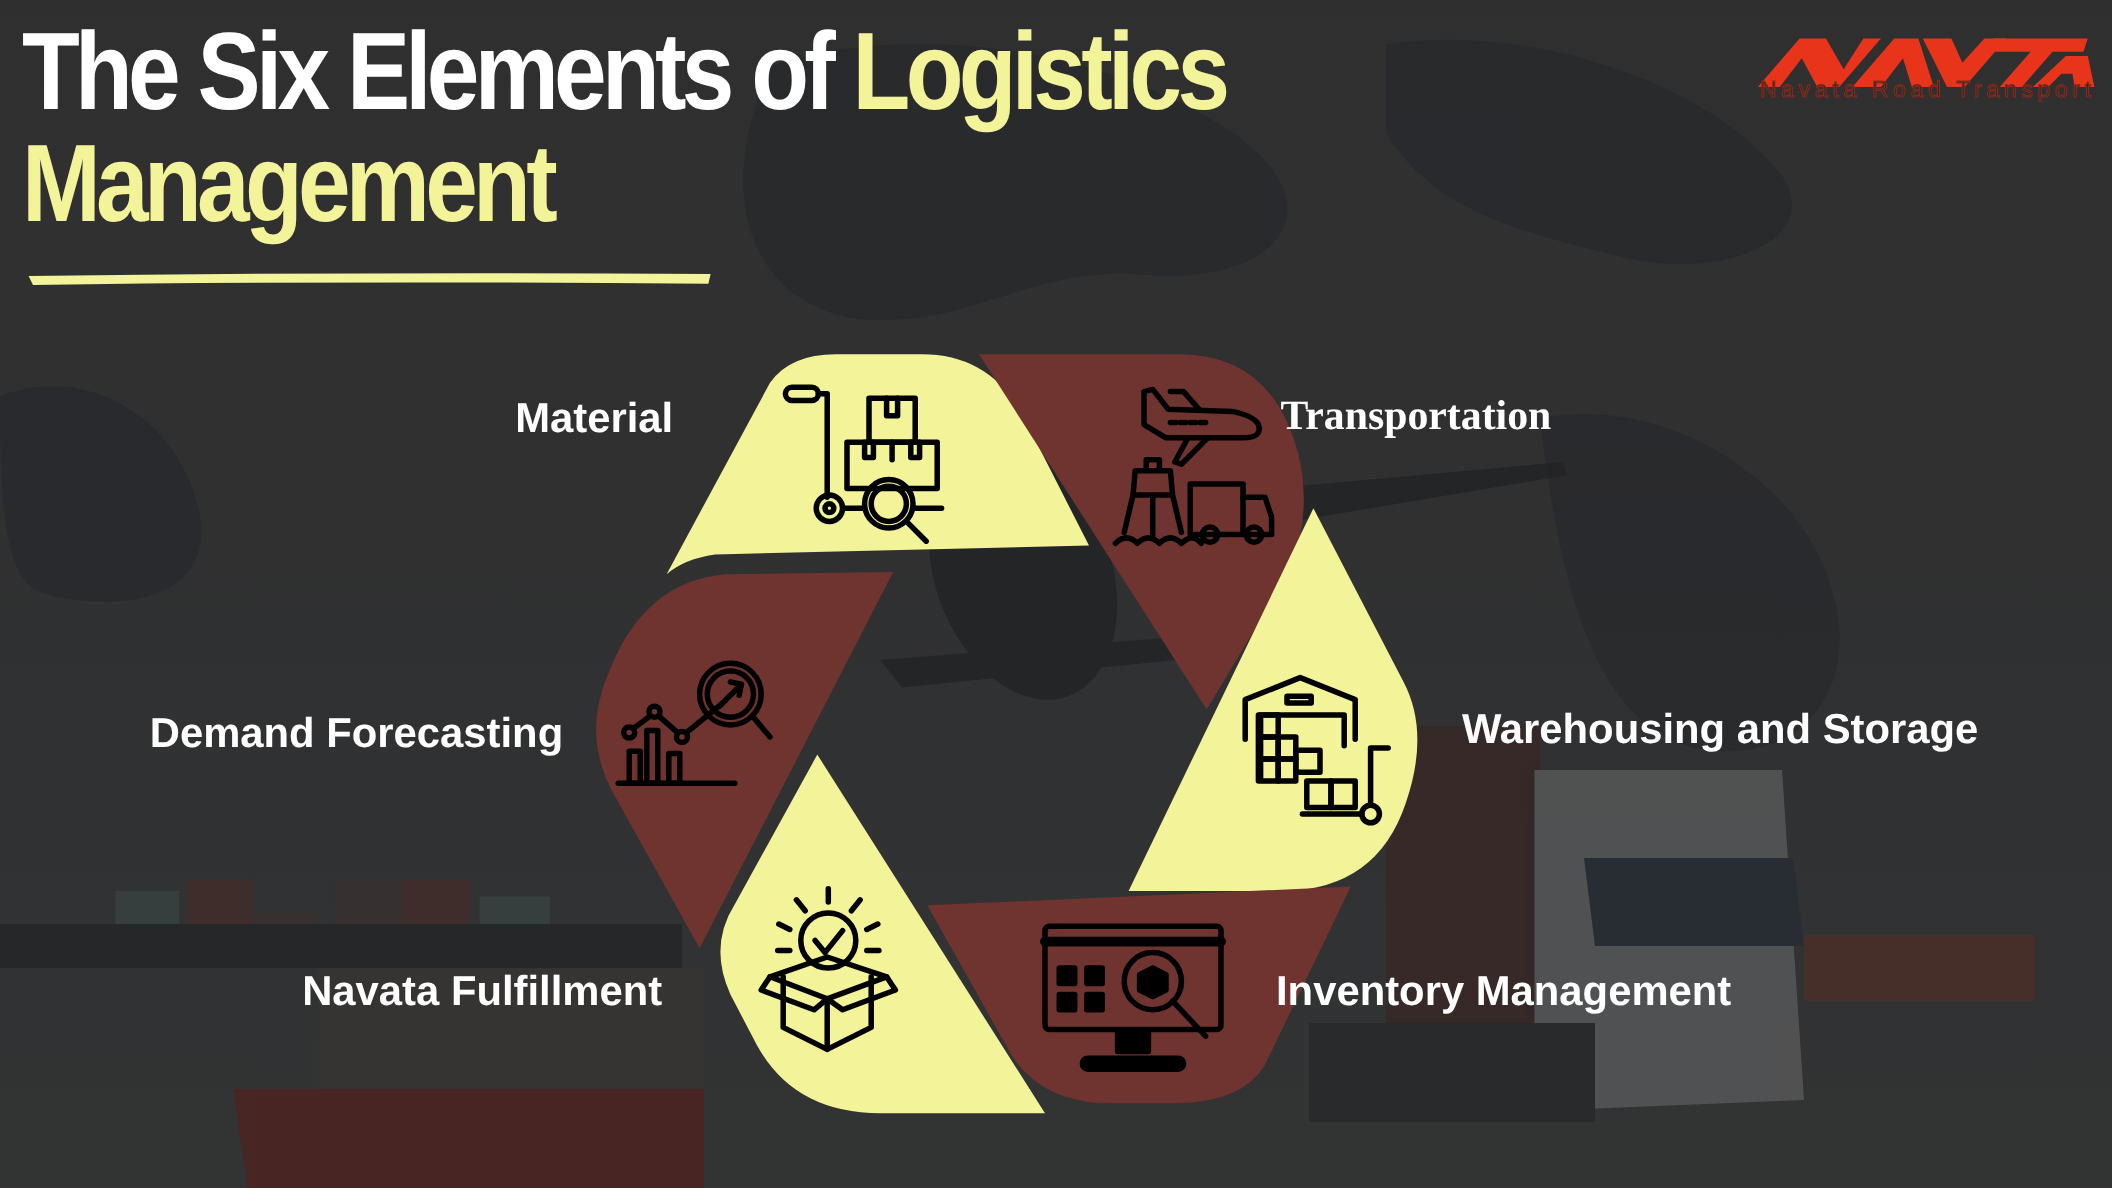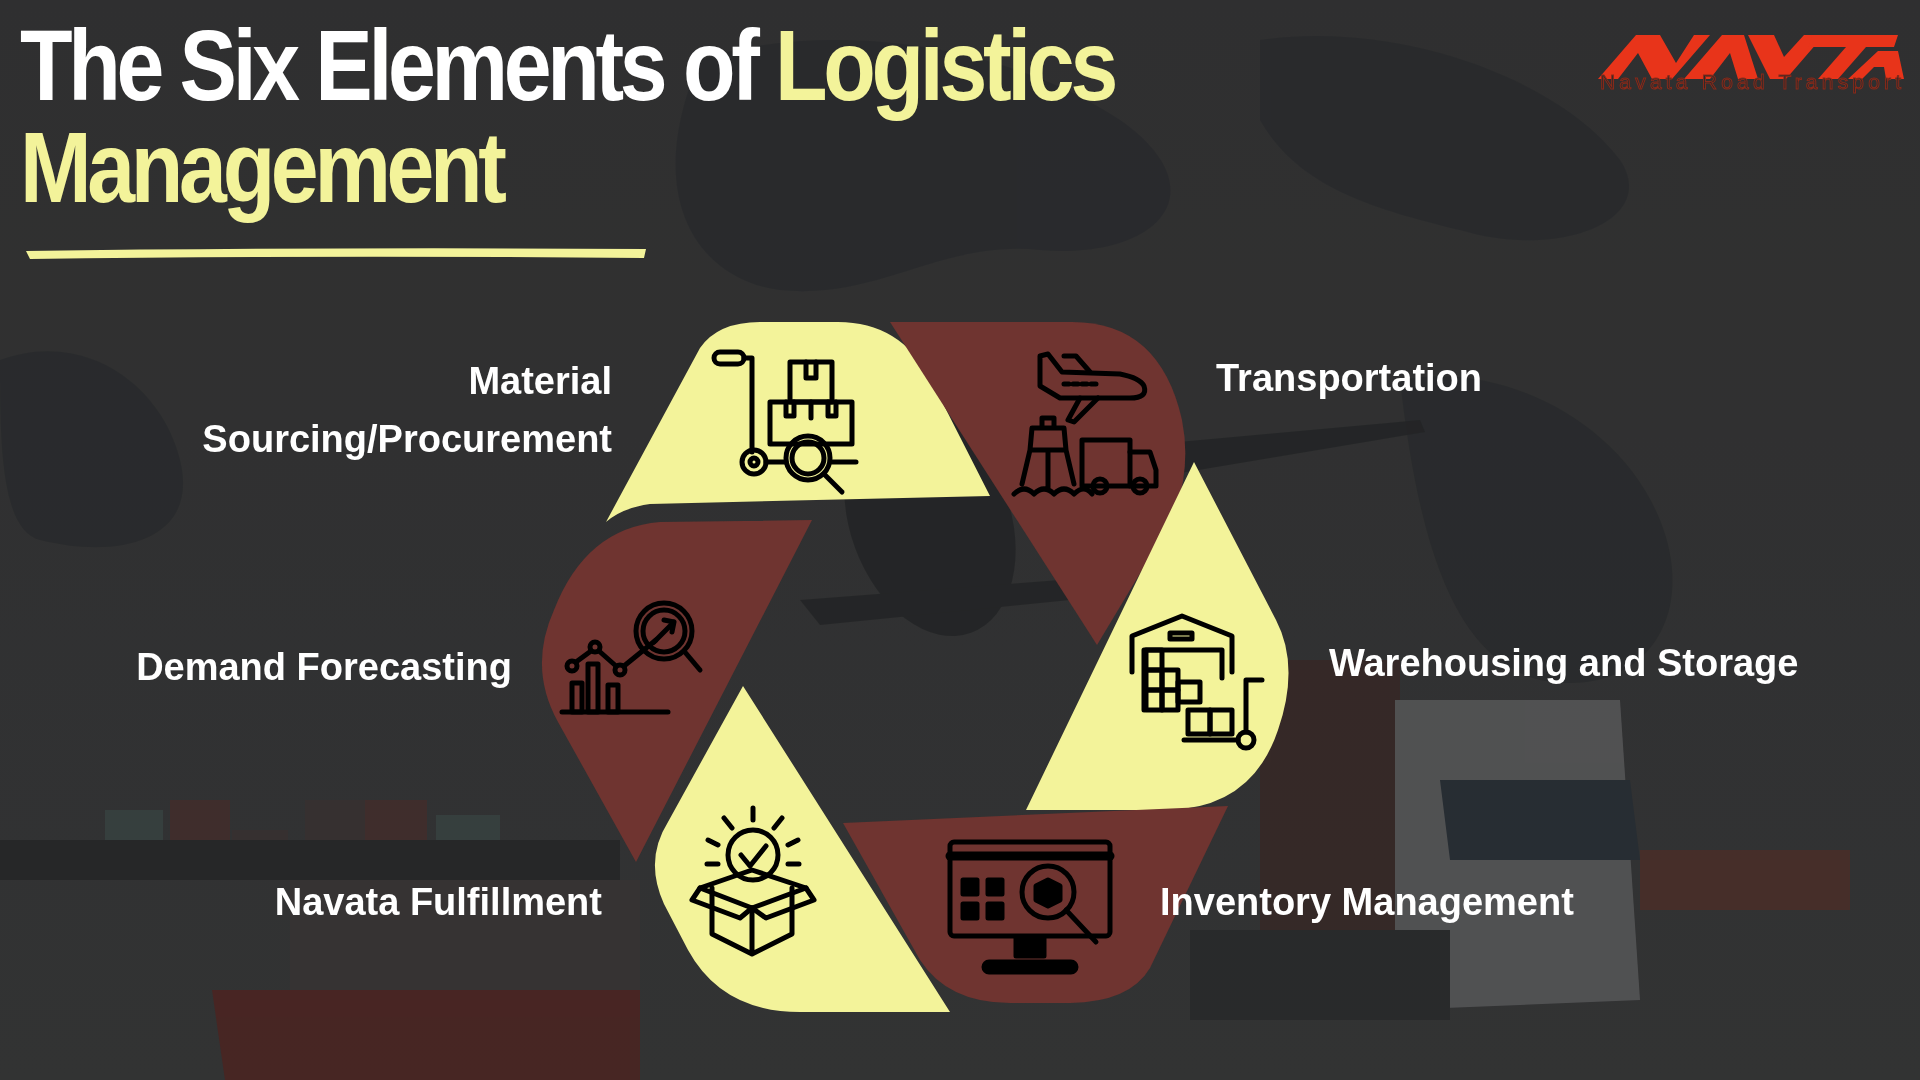--- a/index.html
+++ b/index.html
@@ -6,21 +6,21 @@
   body { width:1920px; height:1080px; overflow:hidden; background:#2f2f30; position:relative; font-family:"Liberation Sans", sans-serif; }
   .bg { position:absolute; inset:0; }
   .title { position:absolute; left:20px; top:14px; font-family:"Liberation Sans", sans-serif; font-weight:bold; font-size:100px; line-height:102px; letter-spacing:-5px; transform-origin:0 0; transform:scaleX(0.86); white-space:nowrap; }
   .title .w { color:#ffffff; }
   .title .y { color:#f3f39a; }
   .underline { position:absolute; left:24px; top:246px; width:624px; height:14px; }
   .logo { position:absolute; left:1598px; top:14px; width:310px; height:86px; }
   .logo-text { position:absolute; left:1600px; top:70px; width:306px; text-align:left; font-family:"Liberation Sans", sans-serif; font-size:21px; letter-spacing:4.2px; color:#2a2a2a; -webkit-text-stroke:1px #8a2a1a; white-space:nowrap; }
   .diagram { position:absolute; left:0; top:0; width:1920px; height:1080px; }
   .label { position:absolute; color:#ffffff; font-family:"Liberation Sans", sans-serif; font-weight:bold; font-size:38px; line-height:58px; white-space:nowrap; }
-  .label.right { text-align:right; }
+  .label.right { }
 </style>
 </head>
 <body>
 
 <svg class="bg" width="1920" height="1080" viewBox="0 0 1920 1080">
   <defs>
     <linearGradient id="fade" x1="0" y1="0" x2="0" y2="1">
       <stop offset="0" stop-color="#2f2f30"></stop>
       <stop offset="1" stop-color="#333435"></stop>
     </linearGradient>
@@ -188,19 +188,18 @@
       <circle cx="664" cy="631" r="28"></circle>
         <circle cx="664" cy="631" r="21"></circle>
       <path d="M654 642 L674 622 M664 620 L674 622 L672 632"></path>
       <path d="M684 651 L700 670"></path>
     </g>
   </g>
 </svg>
 
 <div class="label right" style="right:1308px; top:352px;">
   <div>Material</div>
-  <div>Sourcing/Procurement</div>
 </div>
-<div class="label" style="left:1216px; top:349px;">Transportation</div>
+<div class="label" style="left:1164px; top:349px;font-family:Liberation Serif, serif;">Transportation</div>
 <div class="label" style="left:1329px; top:622px;margin-top:12px;">Warehousing and Storage</div>
 <div class="label" style="left:1160px; top:873px;">Inventory Management</div>
 <div class="label right" style="right:1318px; top:873px;">Navata Fulfillment</div>
 <div class="label right" style="right:1408px; top:638px;">Demand Forecasting</div>
 
 </body></html>

